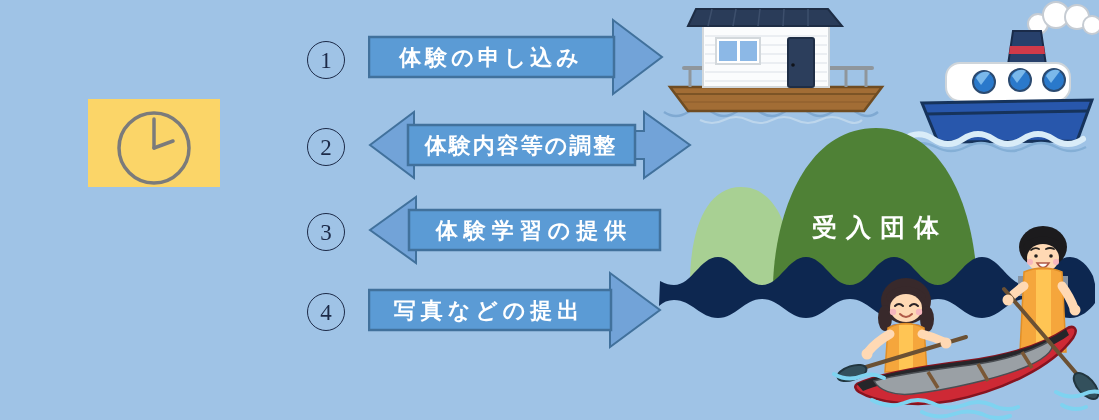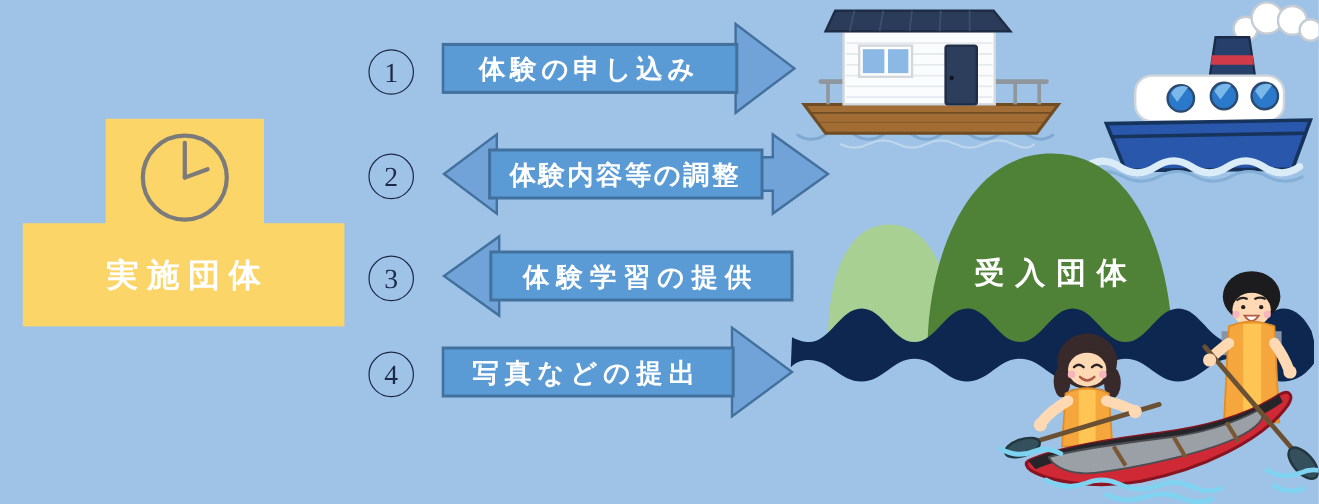--- a/index.html
+++ b/index.html
@@ -46,23 +46,20 @@
 <body>
 
 <div id="canvas">
 
   <div class="org-top">
     <svg width="132" height="88" viewBox="0 0 132 88">
       <circle cx="66" cy="49" r="35" fill="none" stroke="#7b7b7b" stroke-width="3.5"></circle>
       <line x1="66" y1="49" x2="66" y2="20" stroke="#7b7b7b" stroke-width="3.5" stroke-linecap="round"></line>
       <line x1="66" y1="49" x2="85" y2="42" stroke="#7b7b7b" stroke-width="3.5" stroke-linecap="round"></line>
     </svg>
-  </div>
-  <div class="org-bottom">
-    <span class="org-label">実施団体</span>
   </div>
 
   <div class="badge badge-1">
       <span>1</span>
     </div>
   <div class="badge badge-2">
       <span>2</span>
     </div>
   <div class="badge badge-3">
       <span>3</span>

